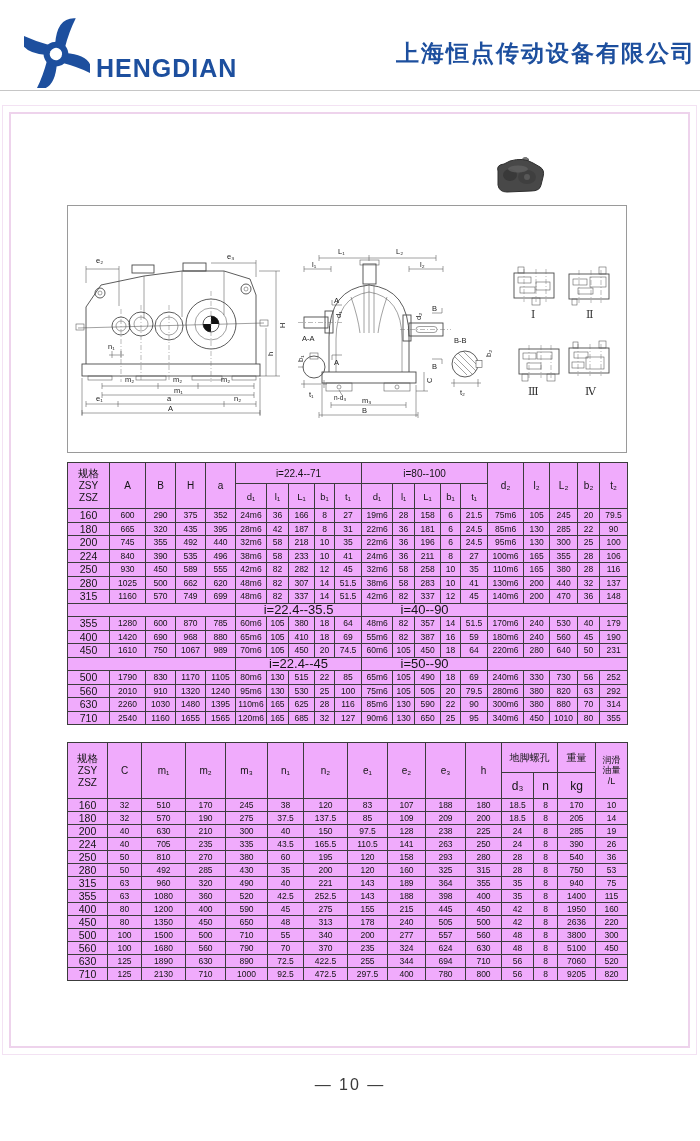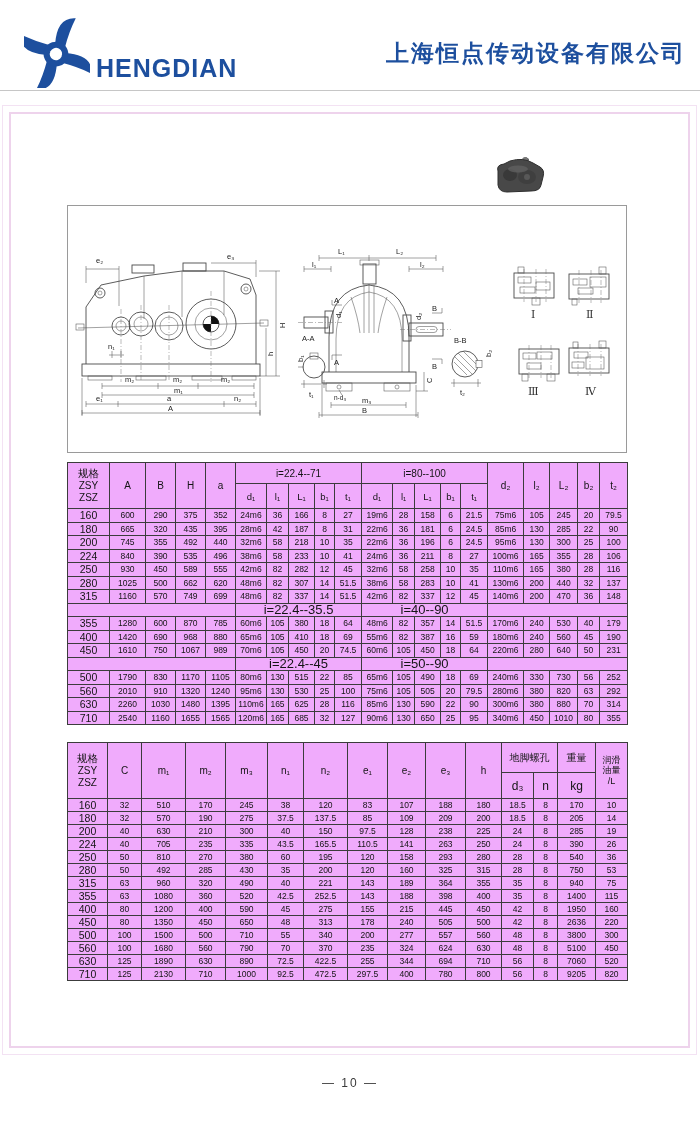--- a/index.html
+++ b/index.html
@@ -3,21 +3,21 @@
 <meta charset="utf-8">
 <style>
   *{margin:0;padding:0;box-sizing:border-box}
   html,body{background:#fff}
   body{width:700px;height:1141px;font-family:"Liberation Sans","DejaVu Sans",sans-serif;position:relative;overflow:hidden}
   .page{position:relative;width:700px;height:1141px;background:#fff}
 
   
   .logo{position:absolute;left:24px;top:18px;width:66px;height:70px}
   .brand{position:absolute;left:96px;top:54px;font-size:25px;font-weight:600;color:#1d4f9e;letter-spacing:1px}
-  .company{position:absolute;right:14px;top:38px;font-size:23px;font-weight:bold;color:#1d4f9e;letter-spacing:2px}
+  .company{position:absolute;right:4px;top:38px;font-size:23px;font-weight:bold;color:#1d4f9e;letter-spacing:2px}
   .divider{position:absolute;left:0;top:90px;width:700px;height:1px;background:#c6c6c6}
 
   
   .frame-outer{position:absolute;left:2px;top:105px;width:695px;height:950px;border:1px solid #f3e2f3}
   .frame-inner{position:absolute;left:6px;top:6px;right:6px;bottom:6px;border:2px solid #eed3ec}
 
   
   .pill{position:absolute;left:140px;top:168px;width:176px;height:23px;border:1px solid #4a4a4a;border-radius:12px;
         text-align:center;line-height:21px;font-size:13px;letter-spacing:7px;color:#222;padding-left:7px;background:#fff}
   .photo{position:absolute;left:493px;top:156px;width:54px;height:39px}
@@ -43,21 +43,21 @@
   .t1 tbody td{height:12.5px;line-height:12.5px}
   .t2 thead tr:nth-child(1) th{height:30px;font-size:10px}
   .t2 thead tr:nth-child(2) th{height:26px;font-size:12px}
   .t2 tbody td{height:12px;line-height:12px}
   td.spec{font-size:10.5px}
   .t .ihead{font-size:13px}
   .spec-h div{line-height:1.2;font-size:10px}
   .spec-h div:first-child{font-size:10.5px}
   .oil div{line-height:1.15;font-size:9px}
 
-  .footer{position:absolute;left:0;top:1076px;width:700px;text-align:center;font-size:12px;color:#3a3a3a;letter-spacing:2px}
+  .footer{position:absolute;left:0;top:1076px;width:700px;text-align:center;font-size:16px;color:#3a3a3a;letter-spacing:2px}
 </style>
 </head>
 <body>
 
 <div class="page">
 
   <svg class="logo" viewBox="0 0 64 68">
     <g transform="translate(31,35) rotate(-18)" fill="#1d4f9e">
       <g>
         <path d="M2,-9 Q12,-34 29,-27 Q19,-17 10,-3 Z"></path>

